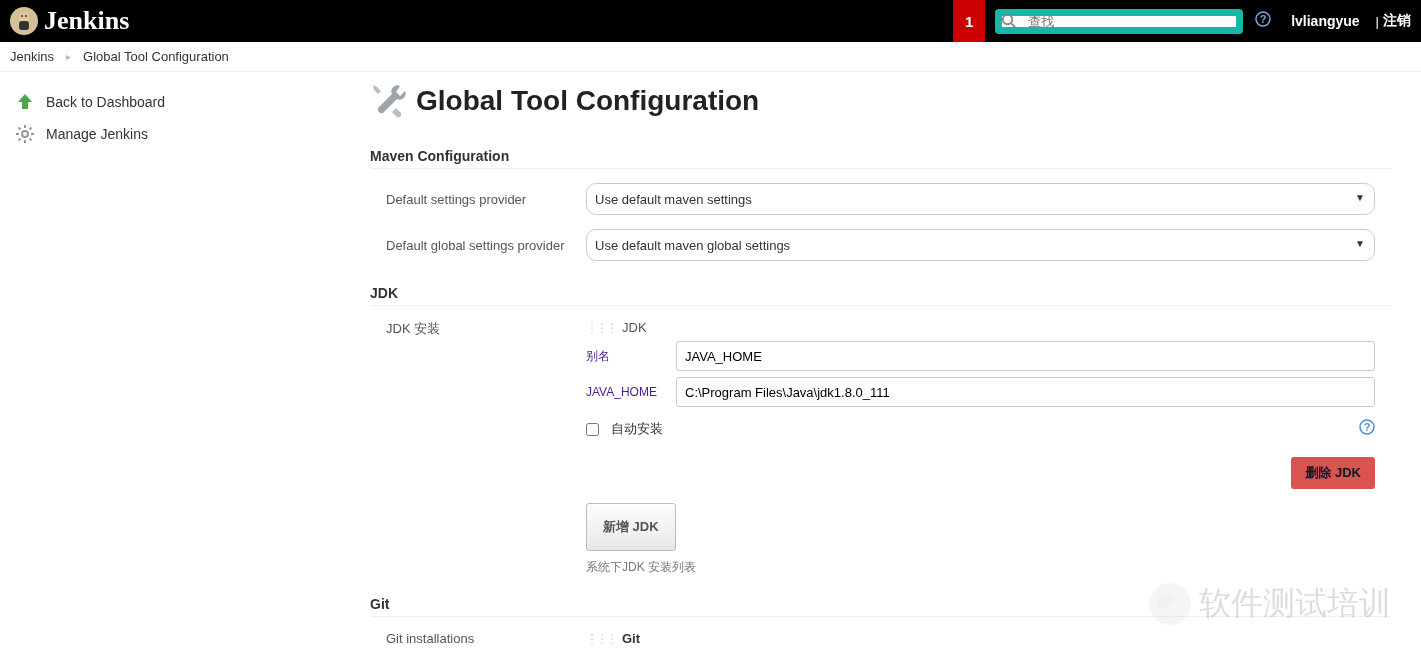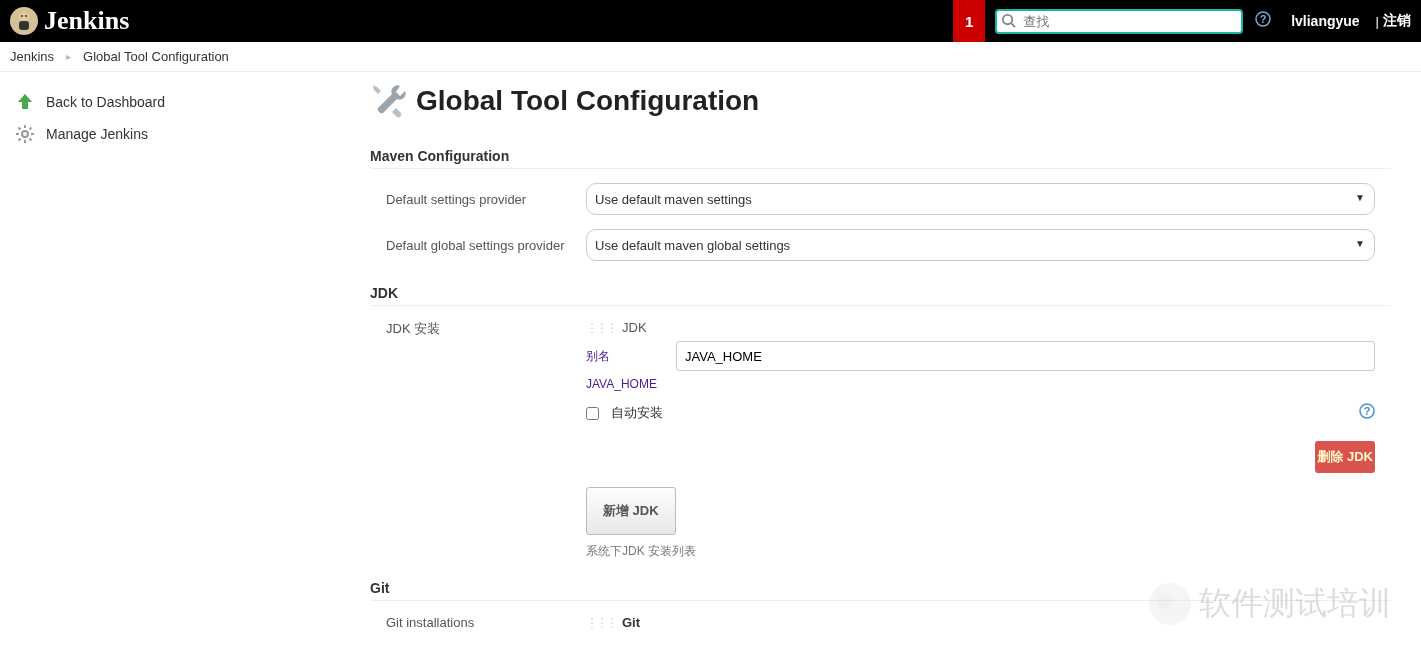--- a/index.html
+++ b/index.html
@@ -6,21 +6,21 @@
 body { font-family: Helvetica, Arial, sans-serif; font-size: 13px; color: #333; background: #fff; }
 
 
 .header { background: #000; height: 42px; display: flex; align-items: center; color: #fff; padding: 0 10px; }
 .logo-wrap { display: flex; align-items: center; gap: 6px; }
 .logo-icon { width: 28px; height: 28px; border-radius: 50%; background: #d3c19a; display:flex; align-items:center; justify-content:center; font-size:18px; }
 .logo-text { font-family: Georgia, 'Times New Roman', serif; font-weight: bold; font-size: 26px; color: #fff; }
 .header-spacer { flex: 1; }
 .header-badge { background: #c00; color: #fff; width: 32px; height: 42px; display: flex; align-items: center; justify-content: center; font-weight: bold; font-size: 15px; margin-right: 10px; }
 .search-wrap { position: relative; margin-right: 12px; }
-.search-input { width: 248px; height: 25px; border: 2px solid #14b8a6; border-radius: 4px; padding: 0 8px 0 26px; font-size: 13px; background: #fff; }
+.search-input { width: 248px; height: 25px; border: 7px solid #14b8a6; border-radius: 4px; padding: 0 8px 0 26px; font-size: 13px; background: #fff; }
 .search-icon { position: absolute; left: 6px; top: 4px; color: #888; }
 .help-icon { color: #7aa4d8; margin-right: 20px; font-size:16px; cursor:pointer; }
 .username { color: #fff; font-weight: bold; margin-right: 16px; font-size:14px; }
 .divider-v { color:#fff; margin-right:4px;}
 .logout { color: #fff; font-weight: bold; font-size:14px; }
 
 
 .breadcrumb { background: #fff; border-bottom: 1px solid #eee; height: 30px; display: flex; align-items: center; padding: 0 10px; font-size: 13px; }
 .crumb { color: #333; }
 .crumb-arrow { margin: 0 12px; color: #bbb; font-size:10px;}
@@ -42,21 +42,21 @@
 .form-select { flex: 1; height: 32px; border: 1px solid #ccc; border-radius: 10px; padding: 0 8px; font-size: 13px; background: #fff; color: #333; appearance: none; position:relative; }
 .select-wrap { position:relative; flex:1; display:flex; }
 .select-wrap::after { content:"▼"; position:absolute; right:10px; top:9px; font-size:10px; color:#333; pointer-events:none;}
 .sub-label { color:#4c1d95; font-size:12px; width:82px; display:inline-block; }
 .sub-row { display:flex; align-items:center; margin:6px 0; gap:8px; }
 .jdk-section-head { display:flex; align-items:center; gap:6px; margin-bottom:4px;}
 .grip { color:#ccc; letter-spacing:-2px; font-size:12px;}
 .text-input { flex:1; height:30px; border:1px solid #ccc; border-radius:3px; padding:0 8px; font-size:13px; }
 .auto-row { display:flex; align-items:center; gap:12px; margin:12px 0; }
 .help-q { margin-left:auto; color:#4a90d9; font-size:16px; cursor:pointer;}
-.delete-btn { background:#d9534f; color:#fef9c3; border:none; border-radius:3px; padding:7px 2px; font-weight:bold; font-size:13px; cursor:pointer; float:right; margin:6px 0 14px 0;}
+.delete-btn { background:#d9534f; color:#0f172a; border:none; border-radius:3px; padding:7px 14px; font-weight:bold; font-size:13px; cursor:pointer; float:right; margin:6px 0 14px 0;}
 .delete-row { overflow:hidden; }
 .add-btn { background:linear-gradient(#fdfdfd,#e8e8e8); border:1px solid #bbb; border-radius:3px; padding:14px 16px; font-weight:bold; font-size:13px; color:#555; cursor:pointer; }
 .helper-text { color:#777; font-size:12px; margin-top:8px; }
 
 .watermark { position:fixed; right:30px; bottom:30px; font-size:32px; color:#aaa; opacity:.4; font-family: 'SimHei', sans-serif; display:flex; align-items:center; gap:8px;}
 .wm-icon { width:42px; height:42px; border-radius:50%; background:#ddd; opacity:.7; display:flex; align-items:center; justify-content:center;}
 </style>
 </head>
 <body>
 
@@ -168,20 +168,21 @@
         <div class="jdk-section-head">
           <span class="grip">⋮⋮⋮</span>
           <span style="font-weight:normal;color:#555;">JDK</span>
         </div>
         <div class="sub-row">
           <span class="sub-label">别名</span>
           <input class="text-input" value="JAVA_HOME" style="">
         </div>
         <div class="sub-row">
           <span class="sub-label">JAVA_HOME</span>
+          <input class="text-input" value="C:\Program Files\Java\jdk1.8.0_111" style="">
         </div>
         <div class="auto-row">
           <input type="checkbox" style="">
           <span>自动安装</span>
           <span class="help-q">
             <svg width="16" height="16" viewBox="0 0 16 16">
                 <circle cx="8" cy="8" r="7" fill="none" stroke="#4a90d9" stroke-width="1.5"></circle>
                 <text x="8" y="12" text-anchor="middle" font-size="11" fill="#4a90d9" font-weight="bold">?</text>
               </svg>
           </span>

